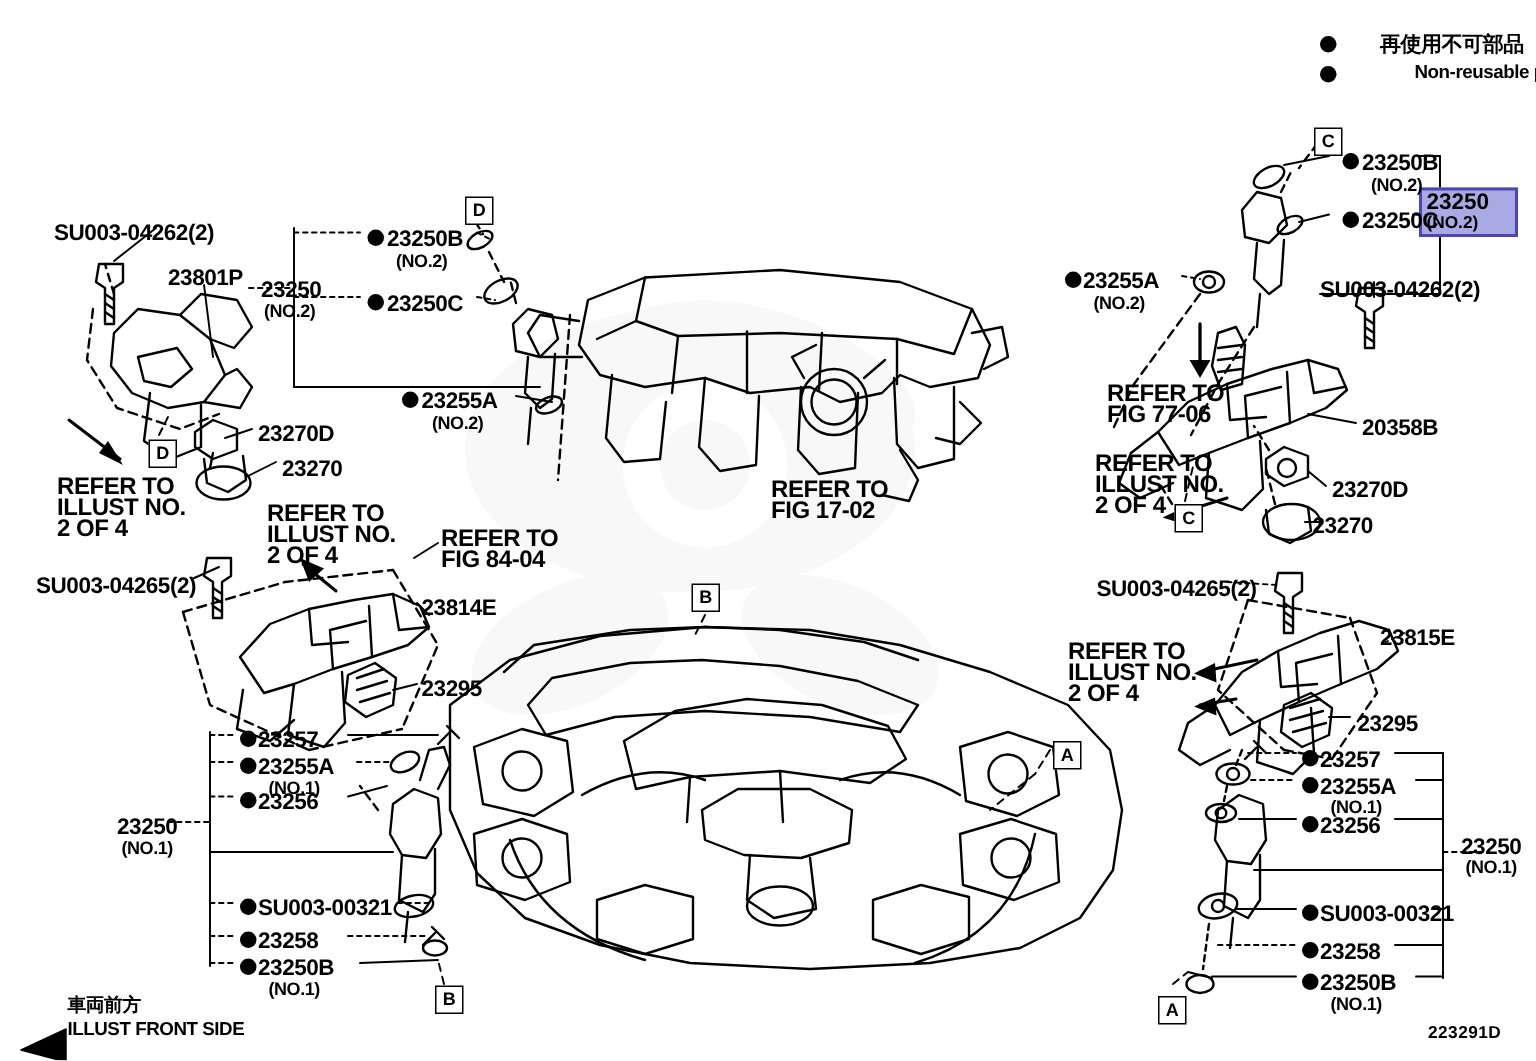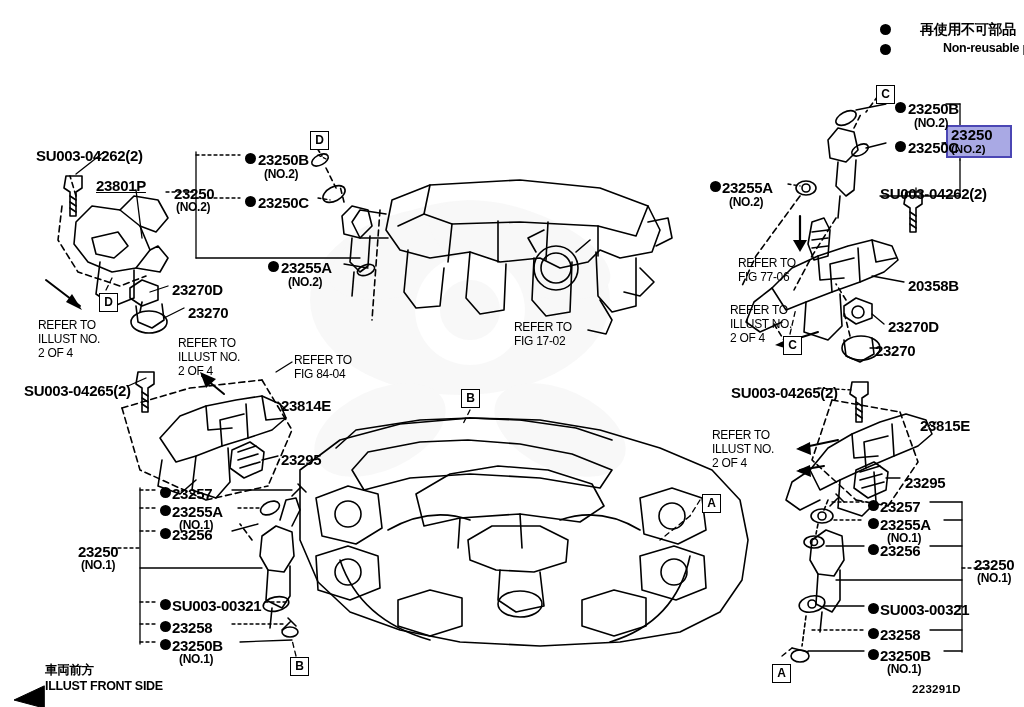--- a/index.html
+++ b/index.html
@@ -19,21 +19,21 @@
   .lbl {
     position: absolute;
     font-family: "Liberation Sans", sans-serif;
     font-weight: bold;
     color: #000;
     white-space: nowrap;
     letter-spacing: -0.3px;
   }
   .pn     { font-size: 15px; font-weight: bold; }
   .pn-sub { font-size: 12px; font-weight: bold; }
-  .refer  { font-size: 12px; font-weight: normal; line-height: 14px; }
+  .refer  { font-size: 16px; font-weight: bold; line-height: 14px; }
   .legend-jp { font-size: 14px; font-weight: bold; font-family: "DejaVu Sans", sans-serif; }
   .legend-en { font-size: 12.5px; font-weight: bold; }
   .diagid { font-size: 11.5px; font-weight: bold; letter-spacing: 0.3px; }
   .frontside-jp { font-size: 12.5px; font-weight: bold; font-family: "DejaVu Sans", sans-serif;}
   .frontside-en { font-size: 12.5px; font-weight: bold; }
 
   
   .bullet {
     position: absolute;
     width: 11px; height: 11px;
@@ -449,25 +449,25 @@
   </div>
   <div class="lbl refer" style="left:712px; top:428px;">
     <div>REFER TO</div>
       <div>ILLUST NO.</div>
       <div>2 OF 4</div>
   </div>
 
   <div class="lbl frontside-jp" style="left:45px; top:662px;">車両前方</div>
   <div class="lbl frontside-en" style="left:45px; top:679px;">ILLUST FRONT SIDE</div>
 
-  <div class="lbl diagid" style="left:912px; top:683px;">223291D</div>
+  <div class="lbl diagid" style="left:952px; top:683px;">223291D</div>
 
   <div id="labels-root">
       <div class="lbl pn" style="left: 36px; top: 147px;">SU003-04262(2)</div>
-      <div class="lbl pn" style="left: 96px; top: 177px; text-decoration: underline;">23801P</div>
+      <div class="lbl pn" style="left: 112px; top: 177px;">23801P</div>
       <div class="lbl pn" style="left: 174px; top: 185px;">23250</div>
       <div class="lbl pn-sub" style="left: 176px; top: 200px;">(NO.2)</div>
       <div class="bullet" style="left: 245px; top: 153px;"></div>
       <div class="lbl pn" style="left: 258px; top: 151px;">23250B</div>
       <div class="lbl pn-sub" style="left: 264px; top: 167px;">(NO.2)</div>
       <div class="bullet" style="left: 245px; top: 196px;"></div>
       <div class="lbl pn" style="left: 258px; top: 194px;">23250C</div>
       <div class="bullet" style="left: 268px; top: 261px;"></div>
       <div class="lbl pn" style="left: 281px; top: 259px;">23255A</div>
       <div class="lbl pn-sub" style="left: 288px; top: 275px;">(NO.2)</div>

